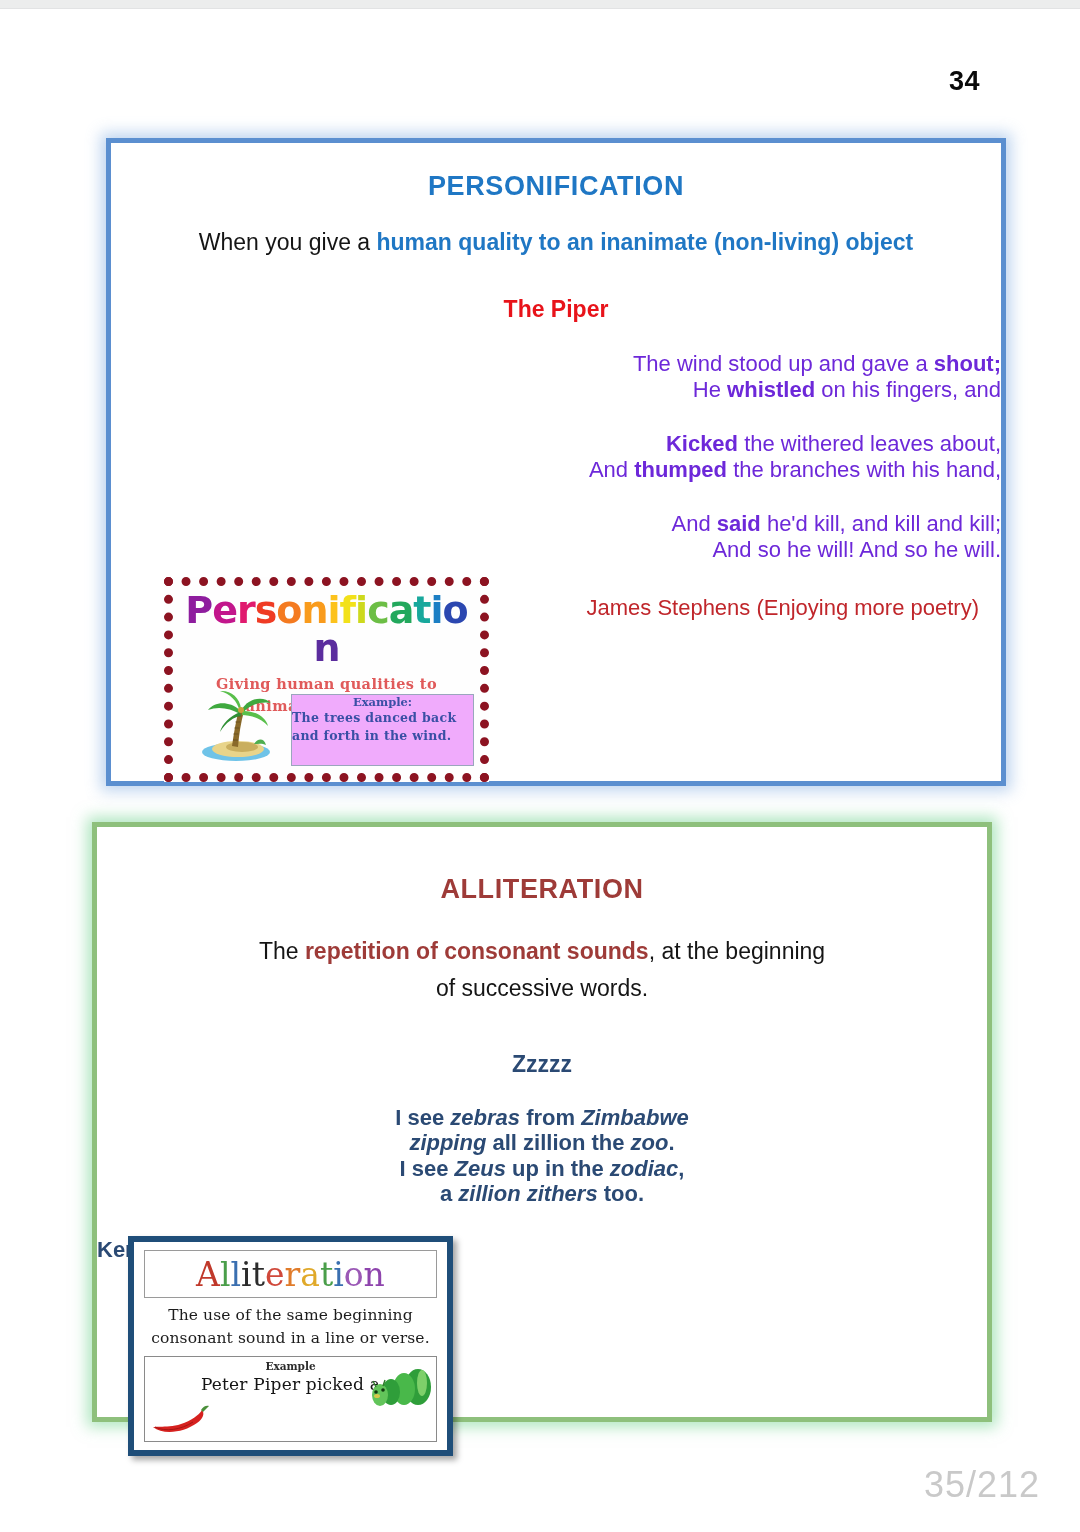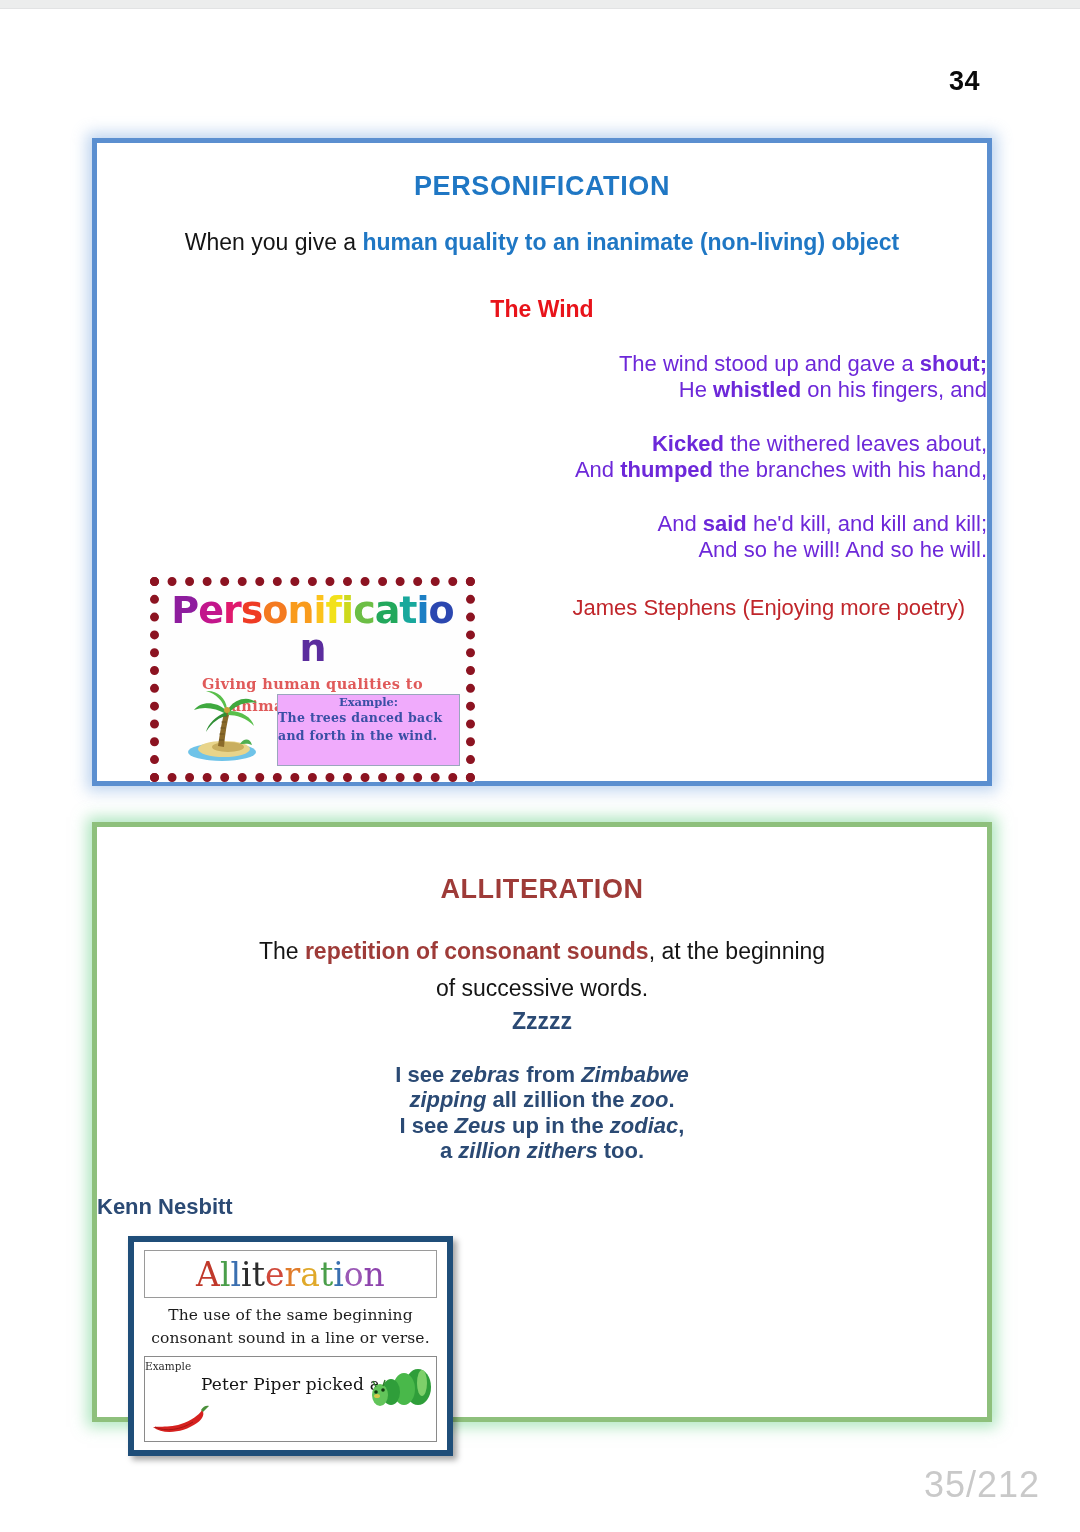--- a/index.html
+++ b/index.html
@@ -45,21 +45,21 @@
     letter-spacing: 1px;
   }
 
   
   .slide {
     position: absolute;
     background: #ffffff;
     box-sizing: border-box;
   }
   .slide-personification {
-    left: 92px;
+    left: 106px;
     top: 138px;
     width: 900px;
     height: 648px;
     border: 5px solid #5b8fd0;
     box-shadow: 0 0 14px 5px rgba(110,160,220,0.45);
   }
   .slide-alliteration {
     left: 92px;
     top: 822px;
     width: 900px;
@@ -202,20 +202,21 @@
     color: #151515;
     margin-top: 28px;
     line-height: 1.62;
   }
   .al-definition b { color: #9e3b38; }
   .al-poem-title {
     text-align: center;
     color: #2b4a74;
     font-weight: bold;
     font-size: 23px;
+    margin-top: 43px;
   }
   .al-stanza {
     text-align: center;
     color: #2b4a74;
     font-weight: bold;
     font-size: 22px;
     line-height: 1.16;
     margin-top: 27px;
   }
   .al-stanza i { }
@@ -274,25 +275,26 @@
     position: absolute;
     left: 10px;
     right: 10px;
     bottom: 8px;
     height: 86px;
     border: 1px solid #8a8a8a;
     background: #fff;
     box-sizing: border-box;
   }
   .al-example-label {
-    text-align: left;
+    text-align: center;
     font-family: "DejaVu Serif", serif;
     font-size: 10.5px;
     color: #2b2b2b;
     margin-top: 3px;
+    font-weight: bold;
   }
   .al-example-line {
     text-align: center;
     font-family: "DejaVu Serif", serif;
     font-size: 17px;
     color: #141414;
     line-height: 1.42;
     letter-spacing: 0.2px;
   }
   .chili {
@@ -319,21 +321,21 @@
 
 <div class="slide slide-personification">
   <div class="slide-inner">
 
     <div class="pf-title">PERSONIFICATION</div>
 
     <div class="pf-definition">
       <span>When you give a </span><b>human quality to an inanimate (non-living) object</b>
     </div>
 
-    <div class="poem-title">The Wind</div>
+    <div class="poem-title">The Piper</div>
 
     <div class="poem-stanza">
       <div><span>The wind stood up and gave a </span><b>shout;</b></div>
       <div><span>He </span><b>whistled</b><span> on his fingers, and</span></div>
     </div>
 
     <div class="poem-stanza">
       <div><b>Kicked</b><span> the withered leaves about,</span></div>
       <div><span>And </span><b>thumped</b><span> the branches with his hand,</span></div>
     </div>

